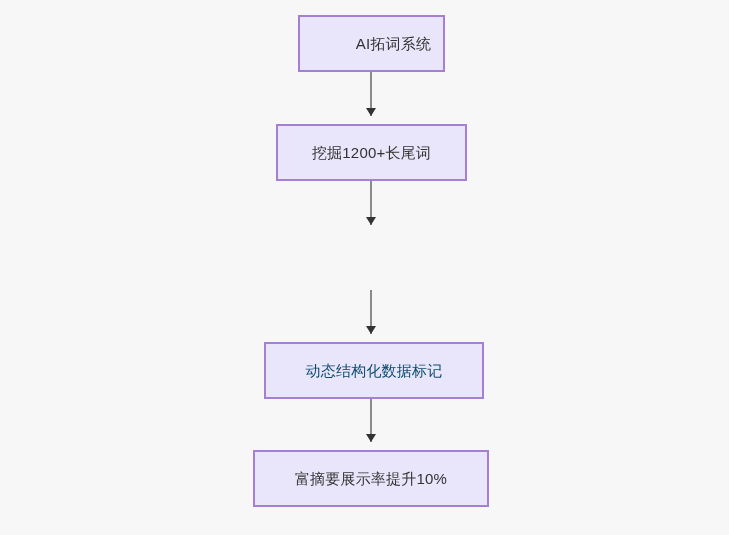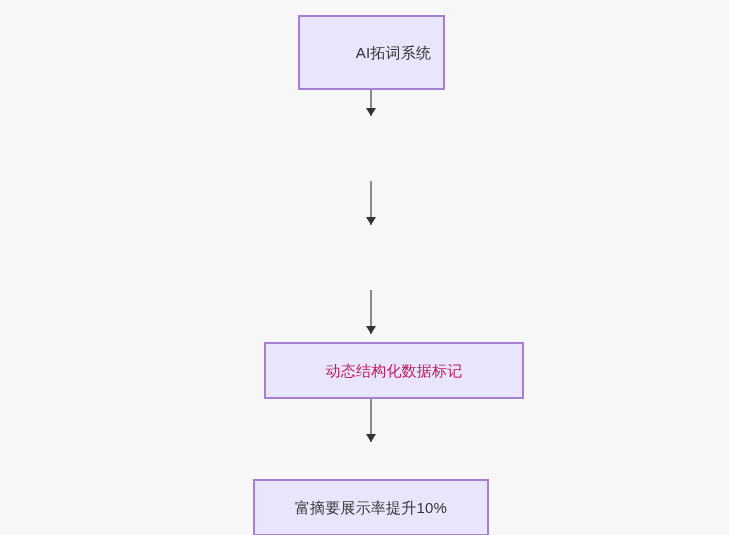--- a/index.html
+++ b/index.html
@@ -59,27 +59,30 @@
 
   <div class="connector" style="left: 370px; top: 181px; height: 44px; background: rgb(138, 138, 138);"></div>
   <div class="arrowhead" style="left: 366px; top: 217px; border-top-color: rgb(51, 51, 51);"></div>
 
   <div class="connector" style="left: 370px; top: 290px; height: 44px; background: rgb(138, 138, 138);"></div>
   <div class="arrowhead" style="left: 366px; top: 326px; border-top-color: rgb(51, 51, 51);"></div>
 
   <div class="connector" style="left: 370px; top: 399px; height: 43px; background: rgb(138, 138, 138);"></div>
   <div class="arrowhead" style="left: 366px; top: 434px; border-top-color: rgb(51, 51, 51);"></div>
 
-  <div class="node" style="left: 298px; top: 15px; width: 147px; height: 75px; background: rgb(233, 229, 250); border-color: rgb(164, 127, 212); color: rgb(51, 51, 51); padding-left: 44px;">
+  <div class="node" style="left: 298px; top: 15px; width: 147px; height: 57px; background: rgb(233, 229, 250); border-color: rgb(164, 127, 212); color: rgb(51, 51, 51); padding-left: 44px;">
     <span class="node-label">AI拓词系统</span>
   </div>
 
+  <div class="node" style="left: 276px; top: 124px; width: 191px; height: 57px; background: rgb(233, 229, 250); border-color: rgb(164, 127, 212); color: rgb(51, 51, 51);">
+    <span class="node-label">挖掘1200+长尾词</span>
+  </div>
 
 
-  <div class="node" style="left: 264px; top: 342px; width: 260px; height: 57px; background: rgb(233, 229, 250); border-color: rgb(164, 127, 212); color: #be185d;">
+  <div class="node" style="left: 264px; top: 342px; width: 220px; height: 57px; background: rgb(233, 229, 250); border-color: rgb(164, 127, 212); color: #0c4a6e;">
     <span class="node-label">动态结构化数据标记</span>
   </div>
 
-  <div class="node" style="left: 253px; top: 450px; width: 236px; height: 57px; background: rgb(233, 229, 250); border-color: rgb(164, 127, 212); color: rgb(51, 51, 51); margin-top: 29px;">
+  <div class="node" style="left: 253px; top: 450px; width: 236px; height: 57px; background: rgb(233, 229, 250); border-color: rgb(164, 127, 212); color: rgb(51, 51, 51);">
     <span class="node-label">富摘要展示率提升10%</span>
   </div>
 
 </div>
 
 </body></html>

